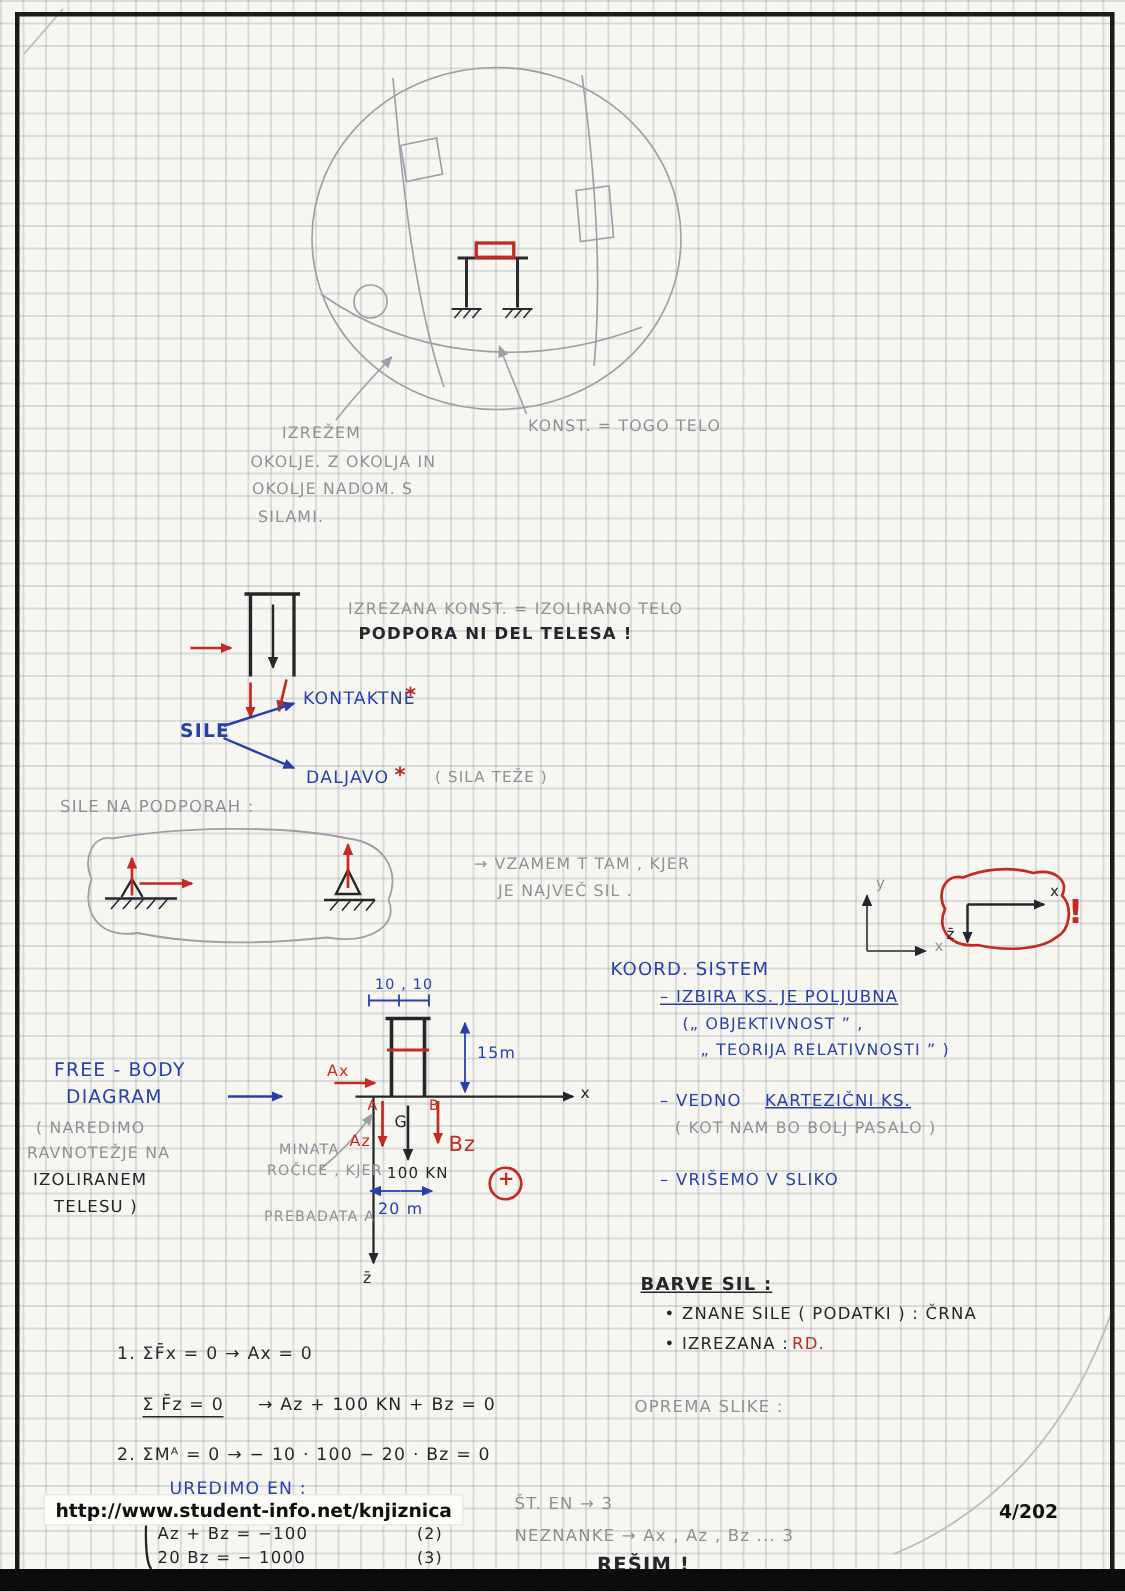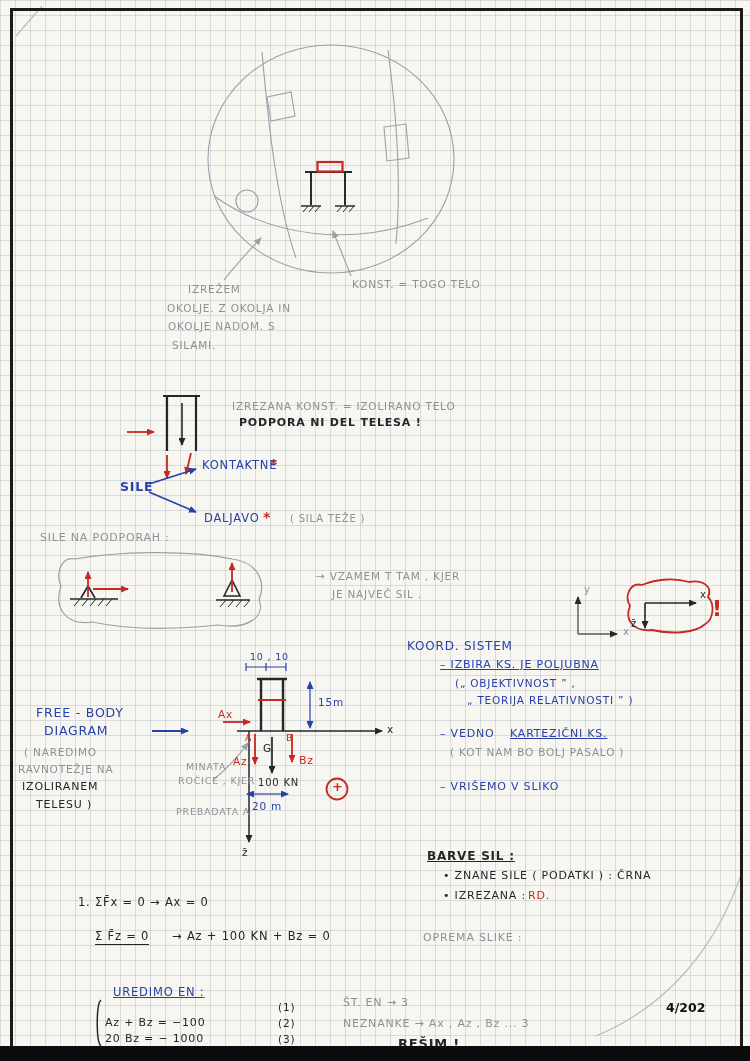--- a/index.html
+++ b/index.html
@@ -173,49 +173,51 @@
   <div class="t ink" style="left:22px;top:781px;font-size:11px">IZOLIRANEM</div>
   <div class="t ink" style="left:36px;top:799px;font-size:11px">TELESU )</div>
 
   <div class="t blue" style="left:250px;top:652px;font-size:9.5px">10 , 10</div>
   <div class="t blue" style="left:318px;top:696px;font-size:10.5px">15m</div>
   <div class="t blue" style="left:252px;top:800px;font-size:10.5px">20 m</div>
   <div class="t red" style="left:218px;top:708px;font-size:10.5px">Ax</div>
   <div class="t red" style="left:245px;top:733px;font-size:9.5px">A</div>
   <div class="t red" style="left:286px;top:733px;font-size:9.5px">B</div>
   <div class="t red" style="left:233px;top:755px;font-size:10.5px">Az</div>
-  <div class="t red" style="left:299px;top:755px;font-size:11px">Bz</div>
+  <div class="t red" style="left:299px;top:755px;font-size:14px">Bz</div>
   <div class="t ink" style="left:263px;top:742px;font-size:10.5px">G</div>
   <div class="t ink" style="left:258px;top:777px;font-size:10px">100 KN</div>
   <div class="t ink" style="left:387px;top:723px;font-size:10.5px">x</div>
   <div class="t ink" style="left:242px;top:846px;font-size:10.5px">z̄</div>
   <div class="t red b" style="left:332px;top:780px;font-size:13px">+</div>
   <div class="t pencil" style="left:186px;top:762px;font-size:9.5px">MINATA</div>
   <div class="t pencil" style="left:178px;top:776px;font-size:9.5px">ROČICE , KJER</div>
   <div class="t pencil" style="left:176px;top:807px;font-size:9.5px">PREBADATA  A</div>
 
   <div class="t ink b u" style="left:427px;top:850px;font-size:12px">BARVE  SIL :</div>
   <div class="t ink" style="left:443px;top:870px;font-size:11px">•  ZNANE  SILE ( PODATKI ) :  ČRNA</div>
   <div class="t ink" style="left:443px;top:890px;font-size:11px">•  IZREZANA :</div>
   <div class="t red" style="left:528px;top:890px;font-size:11px">RD.</div>
 
   <div class="t ink" style="left:78px;top:896px;font-size:11.5px">1.   ΣF̄x  =  0    →    Ax  =  0</div>
   <div class="t ink dblu" style="left:95px;top:930px;font-size:11.5px">Σ F̄z  =  0</div>
   <div class="t ink" style="left:172px;top:930px;font-size:11.5px">→    Az  +  100 KN  +  Bz  =  0</div>
   <div class="t pencil" style="left:423px;top:932px;font-size:11px">OPREMA  SLIKE  :</div>
+  <div class="t ink" style="left:78px;top:963px;font-size:11.5px">2.   ΣMᴬ  =  0   →    − 10 · 100  −  20 · Bz  =  0</div>
   <div class="t blue u" style="left:113px;top:986px;font-size:11.5px">UREDIMO  EN :</div>
 
   <div class="t ink" style="left:278px;top:1001px;font-size:10.5px">(1)</div>
   <div class="t ink" style="left:105px;top:1017px;font-size:11px">Az + Bz  =  −100</div>
   <div class="t ink" style="left:278px;top:1017px;font-size:10.5px">(2)</div>
   <div class="t ink" style="left:105px;top:1033px;font-size:11px">20 Bz  =  − 1000</div>
   <div class="t ink" style="left:278px;top:1033px;font-size:10.5px">(3)</div>
 
   <div class="t pencil" style="left:343px;top:997px;font-size:11px">ŠT. EN  →  3</div>
   <div class="t pencil" style="left:343px;top:1018px;font-size:11px">NEZNANKE   →   Ax , Az , Bz  ...  3</div>
   <div class="t ink b" style="left:398px;top:1037px;font-size:13px">REŠIM !</div>
 
+  <div class="url-strip">http://www.student-info.net/knjiznica</div>
   <div class="pageno">4/202</div>
 
   <div class="frame"></div>
   <div class="bottom-bar"></div>
 
 </div>
 
 </body></html>

